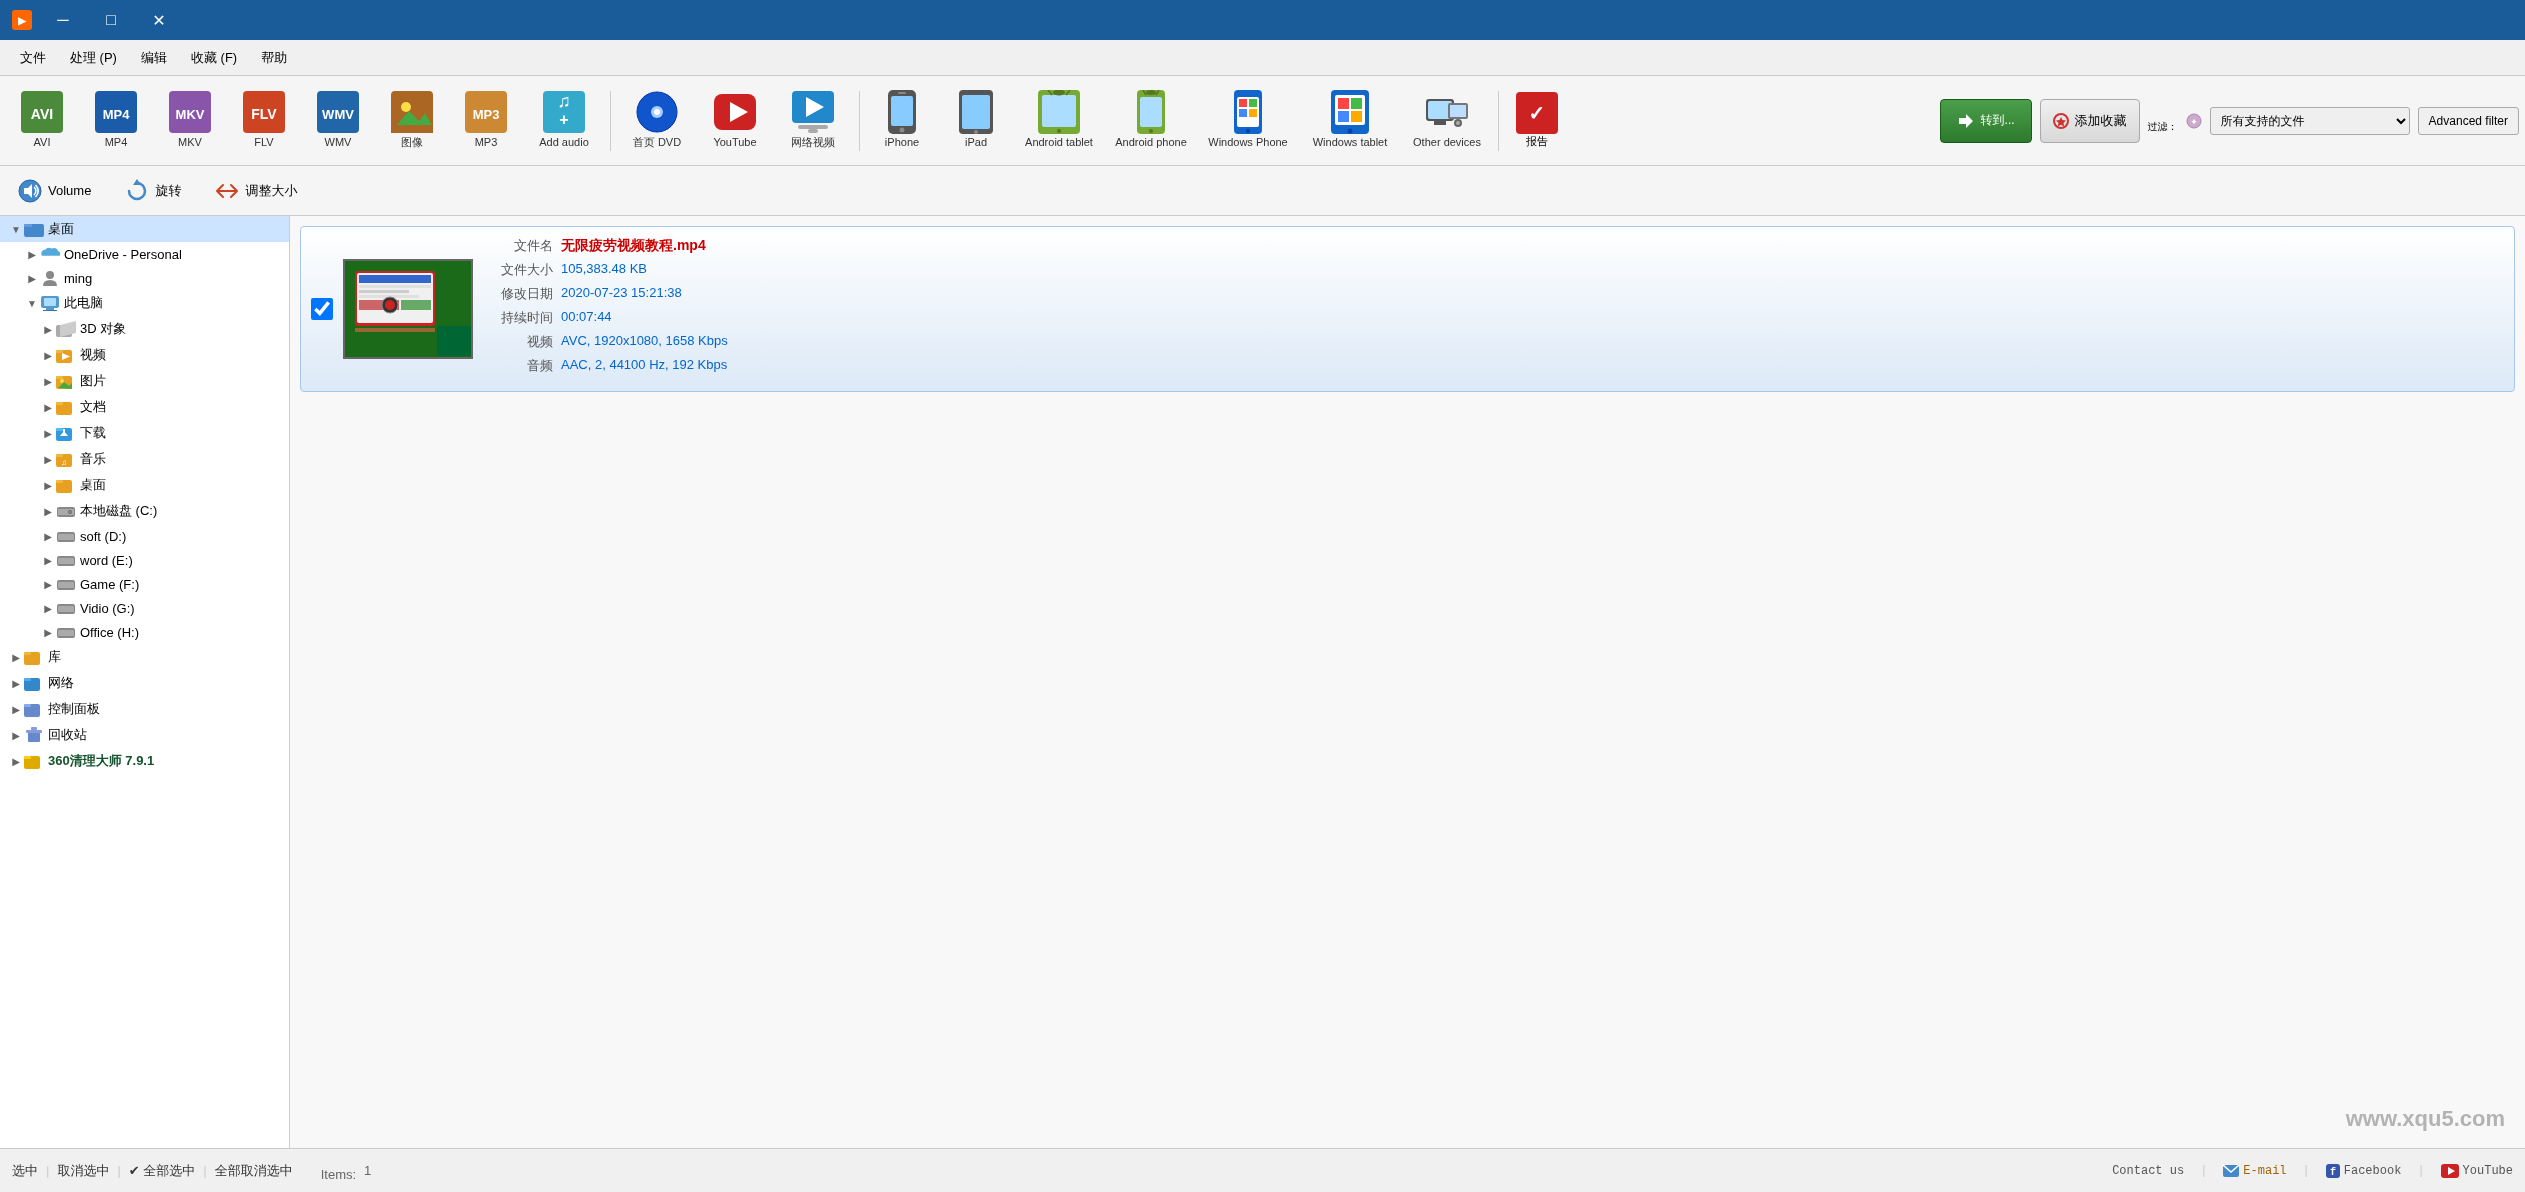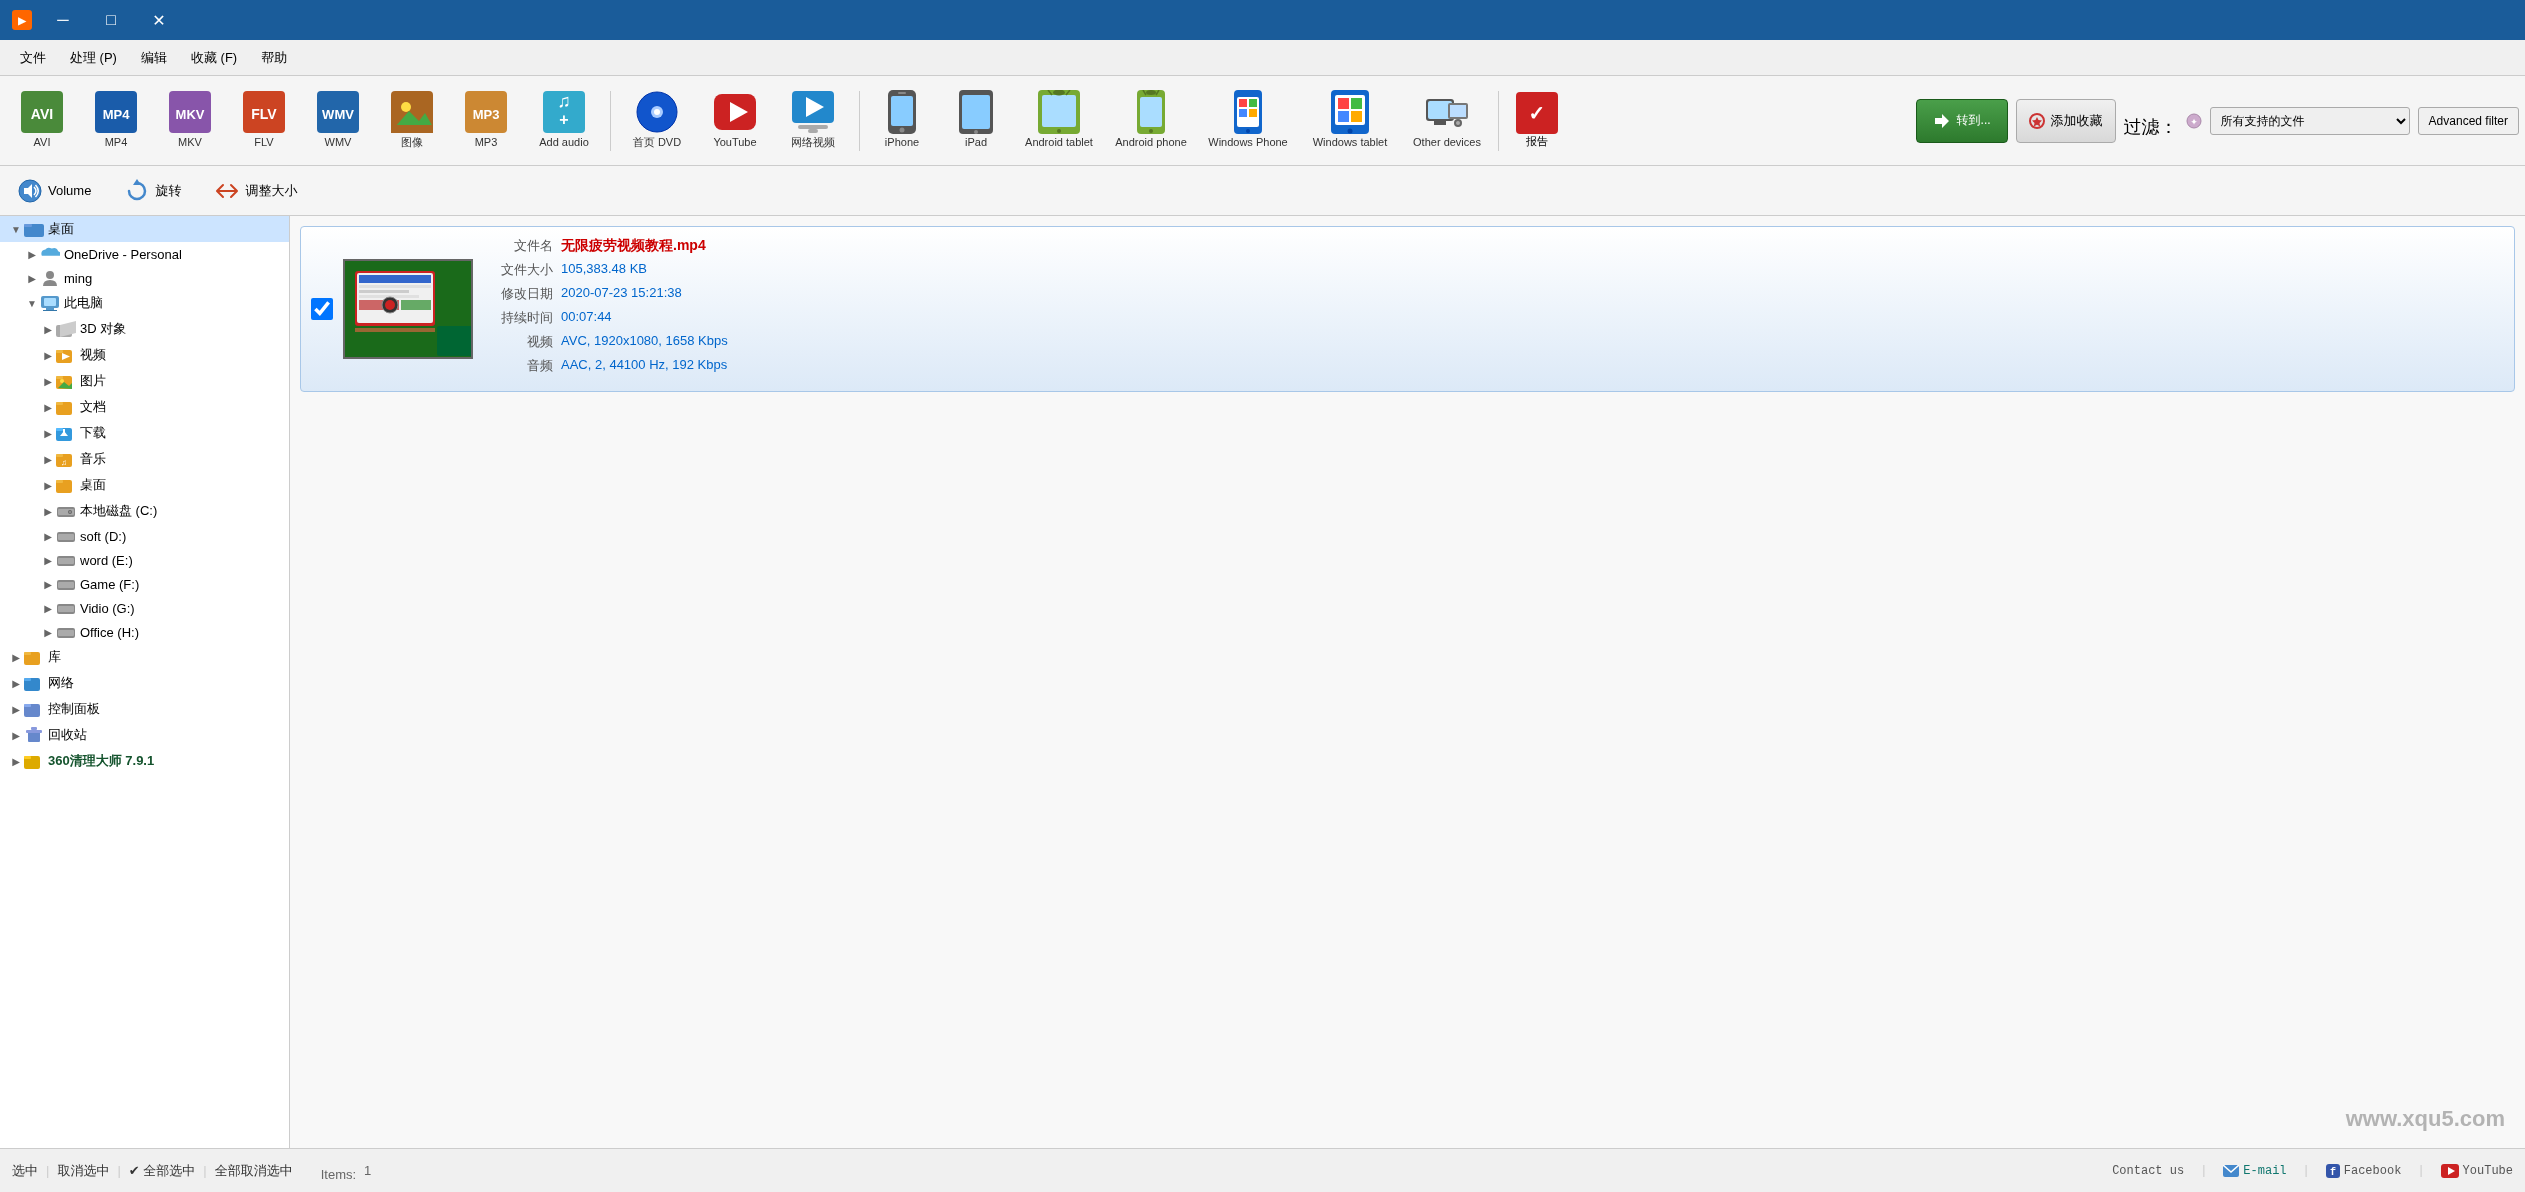--- a/index.html
+++ b/index.html
@@ -20,21 +20,21 @@
     .toolbar { background: #f5f5f5; border-bottom: 1px solid #ccc; display: flex; align-items: center; padding: 4px 6px; gap: 2px; min-height: 90px; }
     .toolbar-btn { display: flex; flex-direction: column; align-items: center; justify-content: center; width: 72px; min-height: 74px; cursor: pointer; border: 1px solid transparent; border-radius: 3px; padding: 4px; font-size: 11px; color: #333; gap: 3px; }
     .toolbar-icon { width: 42px; height: 42px; display: flex; align-items: center; justify-content: center; }
     .toolbar-label { text-align: center; font-size: 11px; line-height: 1.2; }
     .toolbar-separator { width: 1px; height: 60px; background: #ccc; margin: 0 4px; }
     .toolbar-right { margin-left: auto; display: flex; align-items: center; gap: 8px; }
     .convert-btn { background: linear-gradient(to bottom, #4a9f4a, #2d7a2d); color: white; border: 1px solid #1a5a1a; border-radius: 4px; padding: 6px 16px; cursor: pointer; font-size: 12px; display: flex; align-items: center; gap: 6px; height: 44px; }
     .add-favorite-btn { background: linear-gradient(to bottom, #f0f0f0, #d8d8d8); border: 1px solid #aaa; border-radius: 4px; padding: 6px 12px; cursor: pointer; font-size: 13px; display: flex; align-items: center; gap: 6px; height: 44px; }
     .report-btn { display: flex; flex-direction: column; align-items: center; justify-content: center; width: 64px; height: 64px; cursor: pointer; border: 1px solid transparent; border-radius: 3px; }
     .filter-area { display: flex; align-items: center; gap: 8px; }
-    .filter-label { font-size: 18px; margin-top: 12px; }
+    .filter-label { font-size: 10px; margin-top: 12px; }
     .filter-select { height: 28px; border: 1px solid #aaa; border-radius: 3px; padding: 0 6px; font-size: 12px; min-width: 200px; }
     .advanced-filter-btn { height: 28px; border: 1px solid #aaa; border-radius: 3px; padding: 0 10px; cursor: pointer; font-size: 12px; background: #f0f0f0; }
 
     
     .second-toolbar { background: #f5f5f5; border-bottom: 1px solid #ccc; display: flex; align-items: center; padding: 6px 3px; gap: 4px; height: 50px; }
     .action-btn { display: flex; align-items: center; gap: 6px; padding: 4px 14px; border: 1px solid transparent; border-radius: 3px; cursor: pointer; font-size: 13px; }
     .action-icon { width: 24px; height: 24px; display: flex; align-items: center; justify-content: center; }
 
     
     .main-content { display: flex; height: calc(1192px - 40px - 36px - 90px - 50px - 44px); }
@@ -702,21 +702,21 @@
   <span class="bottom-separator">|</span>
   <span class="bottom-action">✔ 全部选中</span>
   <span class="bottom-separator">|</span>
   <span class="bottom-action">全部取消选中</span>
   <span style="margin-left: 20px; margin-top: 8px;" class="items-count">Items:</span>
   <span class="items-count">1</span>
 
   <div class="bottom-right">
     <span style="cursor:pointer; color:#555;">Contact us</span>
     <span style="color:#ccc;">|</span>
-    <span style="cursor:pointer; color:#0f766e; display:flex; align-items:center; gap:4px;">
+    <span style="cursor:pointer; color:#a16207; display:flex; align-items:center; gap:4px;">
       <svg width="16" height="12" viewBox="0 0 16 12">
           <rect width="16" height="12" rx="2" fill="#4488cc"></rect>
           <polyline points="0,0 8,7 16,0" stroke="white" stroke-width="1.5" fill="none"></polyline>
         </svg>
       <span>E-mail</span>
     </span>
     <span style="color:#ccc;">|</span>
     <span style="cursor:pointer; color:#555; display:flex; align-items:center; gap:4px;">
       <svg width="14" height="14" viewBox="0 0 14 14">
           <rect width="14" height="14" rx="3" fill="#3355aa"></rect>

